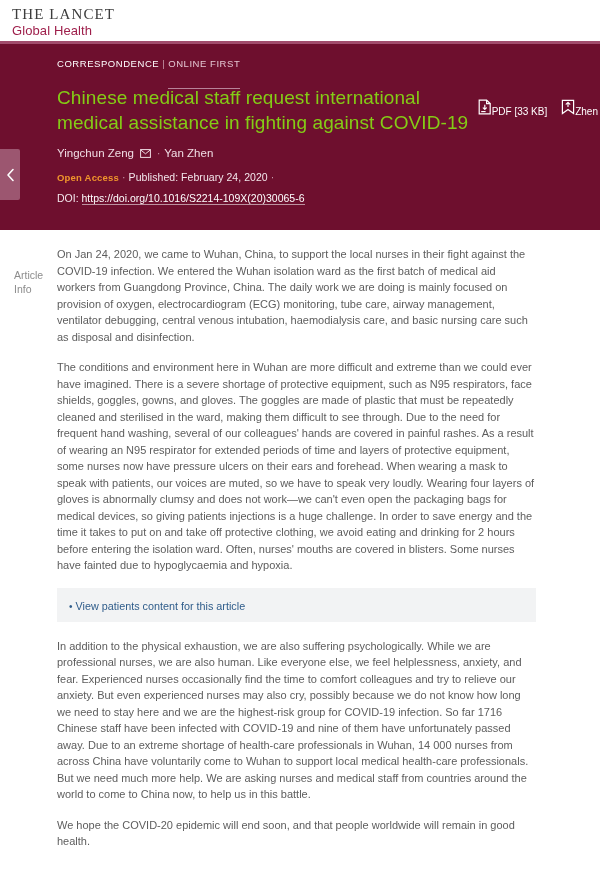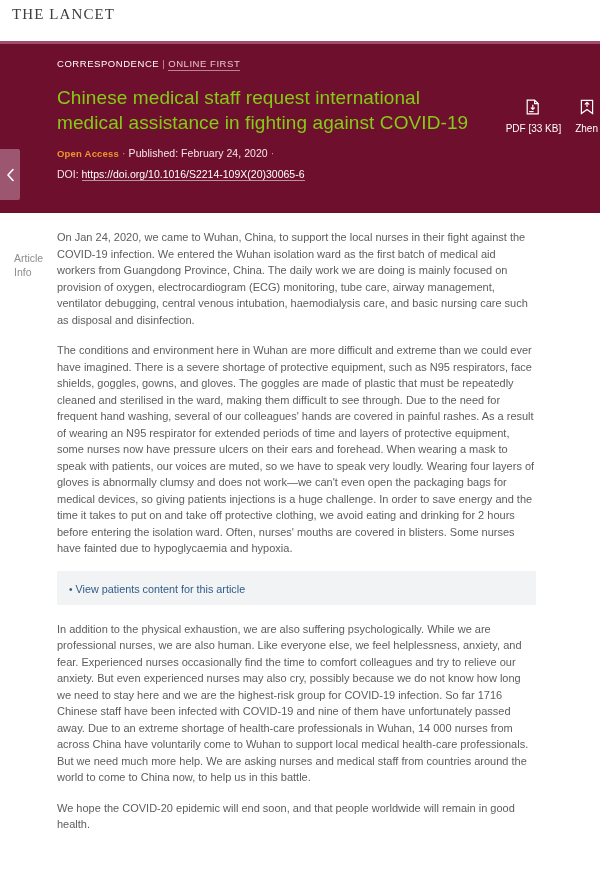--- a/index.html
+++ b/index.html
@@ -68,21 +68,21 @@
     font-size: 9.5px;
     letter-spacing: .55px;
     color: #ffffff;
     margin-bottom: 16px;
     white-space: nowrap;
   }
   .kicker .sep { color: #c79aab; margin: 0 3px; font-weight: 300; }
   .kicker .online-first {
     color: #e3c6d1;
     border-bottom: 1px solid #b88399;
-    padding-bottom: 1px;
+    padding-bottom: 19px;
   }
 
   .hero-title {
     font-size: 19px;
     line-height: 25px;
     font-weight: 400;
     color: #84cc16;
     letter-spacing: .1px;
     margin-bottom: 12px;
   }
@@ -121,21 +121,20 @@
   .hero-tools {
     position: absolute;
     top: 55px;
     right: 0;
     display: flex;
     gap: 14px;
     padding-right: 2px;
   }
   .tool {
     display: flex;
-    flex-direction: column;
     align-items: center;
     cursor: pointer;
     color: #ffffff;
   }
   .tool-label { font-size: 10px; margin-top: 4px; white-space: nowrap; }
 
   
   .body-wrap { display: flex; padding-top: 16px; }
   .rail {
     width: 57px;
@@ -170,20 +169,21 @@
     text-decoration: none;
     cursor: pointer;
   }
   .related-box .bullet { color: #2f5c8a; font-size: 10px; margin-right: 3px; }
 </style>
 </head>
 <body>
 
 <div class="masthead">
   <div class="masthead-lancet">THE LANCET</div>
+  <div class="masthead-sub">Global Health</div>
   <div class="masthead-rule"></div>
 </div>
 
 <div class="hero">
 
   <div class="collapse-tab">
     <span>
       <svg width="9" height="14" viewBox="0 0 9 14" fill="none">
         <path d="M7 1.5 L2 7 L7 12.5" stroke="#ffffff" stroke-width="1.6" stroke-linecap="round" stroke-linejoin="round"></path>
       </svg>
@@ -213,20 +213,31 @@
     </div>
   </div>
 
   <div class="hero-inner">
     <div class="kicker">
       <span>CORRESPONDENCE</span><span class="sep">|</span><span class="online-first">ONLINE FIRST</span>
     </div>
 
     <h1 class="hero-title">Chinese medical staff request international medical assistance in fighting against COVID-19</h1>
 
+    <div class="authors">
+      <span class="alink">Yingchun Zeng</span>
+      <span class="mail">
+        <svg width="11" height="9" viewBox="0 0 11 9" fill="none">
+          <rect x="0.6" y="0.6" width="9.8" height="7.8" stroke="#f0dde4" stroke-width="1"></rect>
+          <path d="M0.8 1 L5.5 4.8 L10.2 1" stroke="#f0dde4" stroke-width="1" fill="none"></path>
+        </svg>
+      </span>
+      <span class="dot">·</span>
+      <span class="alink">Yan Zhen</span>
+    </div>
 
     <div class="meta-line">
       <span class="oa">Open Access</span><span class="dot">·</span><span>Published: February 24, 2020</span><span class="dot">·</span>
     </div>
 
     <div class="doi-line">
       <span>DOI:</span>
       <a href="#">https://doi.org/10.1016/S2214-109X(20)30065-6</a>
     </div>
   </div>

